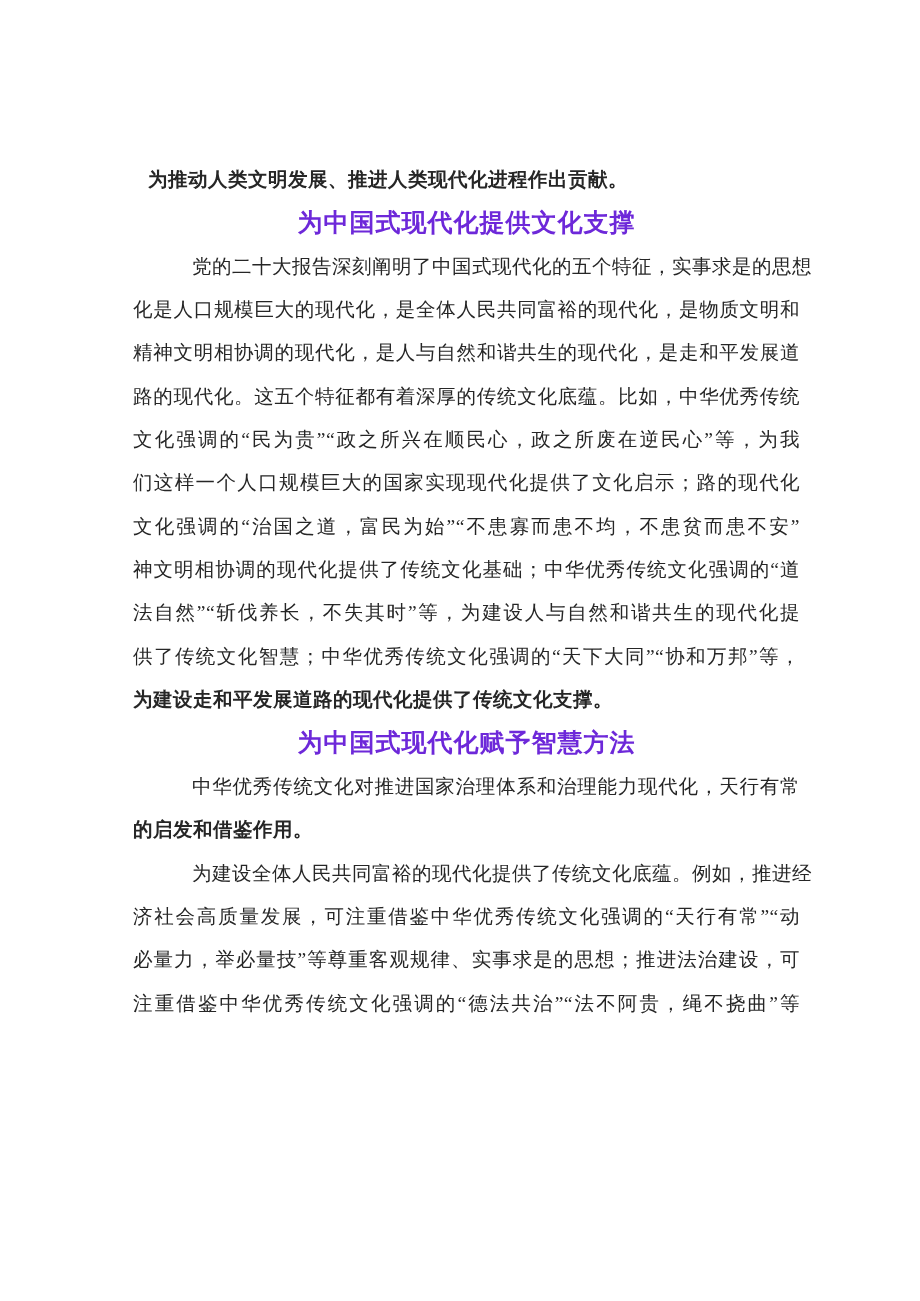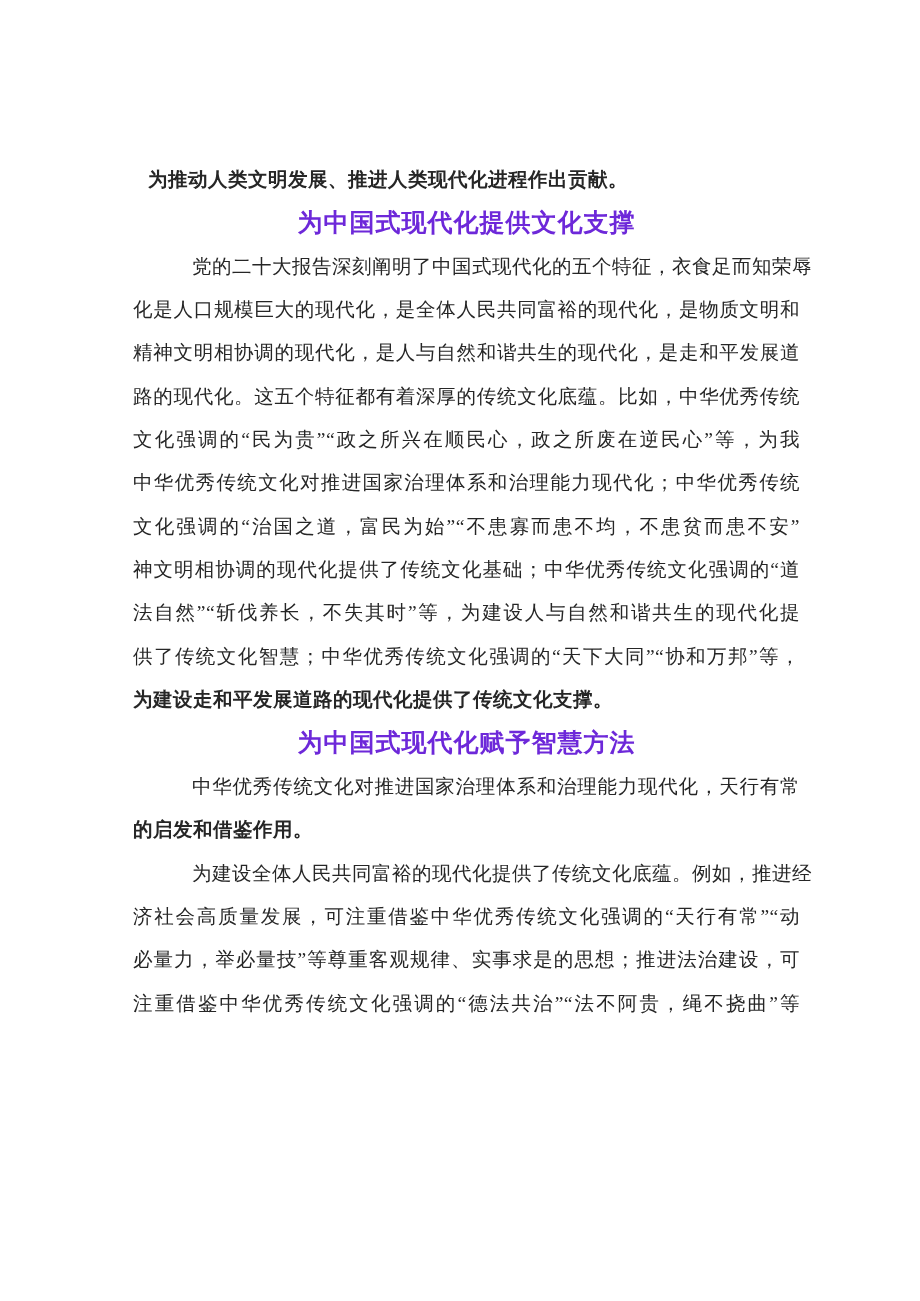--- a/index.html
+++ b/index.html
@@ -54,26 +54,26 @@
     letter-spacing: 1px;
   }
 </style>
 </head>
 <body>
 
 <main class="page">
   <section class="content" id="doc-content">
       <div class="line short first-cont">为推动人类文明发展、推进人类现代化进程作出贡献。</div>
       <div class="line heading">为中国式现代化提供文化支撑</div>
-      <div class="line indent">党的二十大报告深刻阐明了中国式现代化的五个特征，衣食足而知荣辱</div>
+      <div class="line indent">党的二十大报告深刻阐明了中国式现代化的五个特征，实事求是的思想</div>
       <div class="line">化是人口规模巨大的现代化，是全体人民共同富裕的现代化，是物质文明和</div>
       <div class="line">精神文明相协调的现代化，是人与自然和谐共生的现代化，是走和平发展道</div>
       <div class="line">路的现代化。这五个特征都有着深厚的传统文化底蕴。比如，中华优秀传统</div>
       <div class="line">文化强调的“民为贵”“政之所兴在顺民心，政之所废在逆民心”等，为我</div>
-      <div class="line">中华优秀传统文化对推进国家治理体系和治理能力现代化；中华优秀传统</div>
+      <div class="line">们这样一个人口规模巨大的国家实现现代化提供了文化启示；路的现代化</div>
       <div class="line">文化强调的“治国之道，富民为始”“不患寡而患不均，不患贫而患不安”</div>
       <div class="line">神文明相协调的现代化提供了传统文化基础；中华优秀传统文化强调的“道</div>
       <div class="line">法自然”“斩伐养长，不失其时”等，为建设人与自然和谐共生的现代化提</div>
       <div class="line">供了传统文化智慧；中华优秀传统文化强调的“天下大同”“协和万邦”等，</div>
       <div class="line short">为建设走和平发展道路的现代化提供了传统文化支撑。</div>
       <div class="line heading">为中国式现代化赋予智慧方法</div>
       <div class="line indent">中华优秀传统文化对推进国家治理体系和治理能力现代化，天行有常</div>
       <div class="line short">的启发和借鉴作用。</div>
       <div class="line indent">为建设全体人民共同富裕的现代化提供了传统文化底蕴。例如，推进经</div>
       <div class="line">济社会高质量发展，可注重借鉴中华优秀传统文化强调的“天行有常”“动</div>

